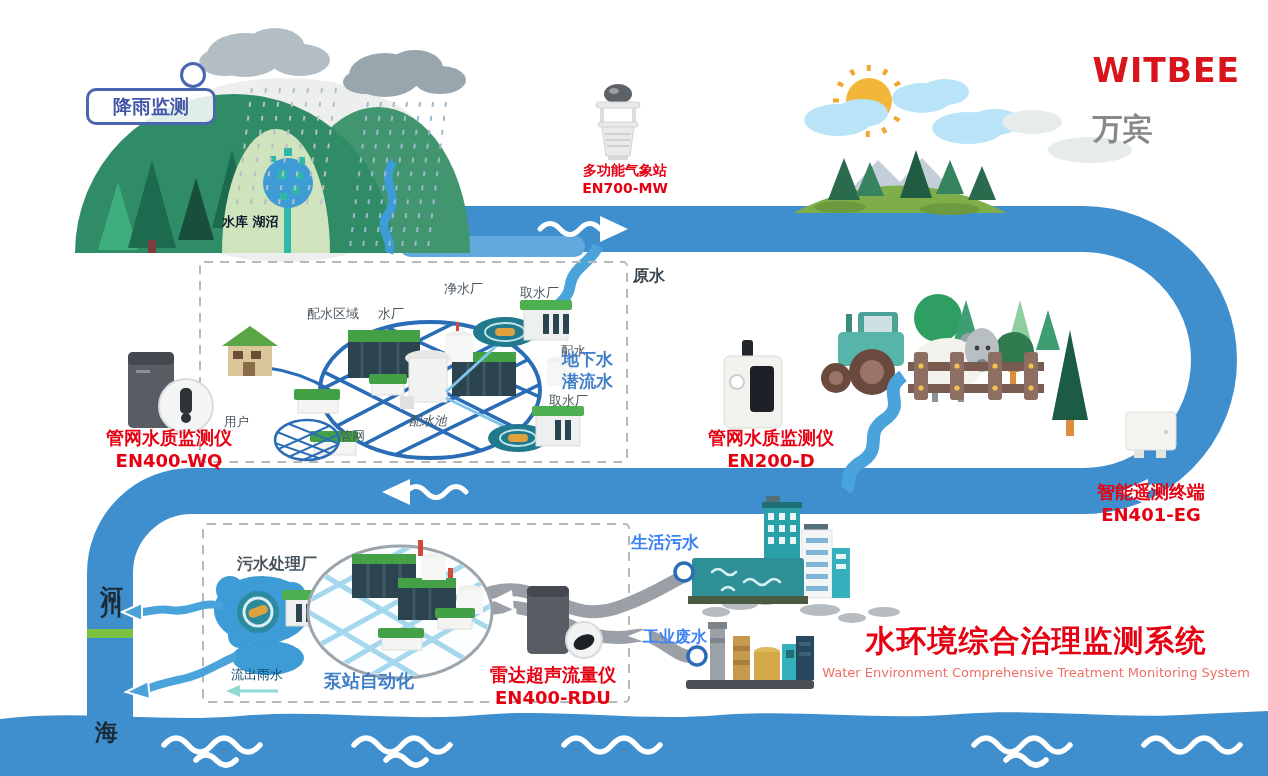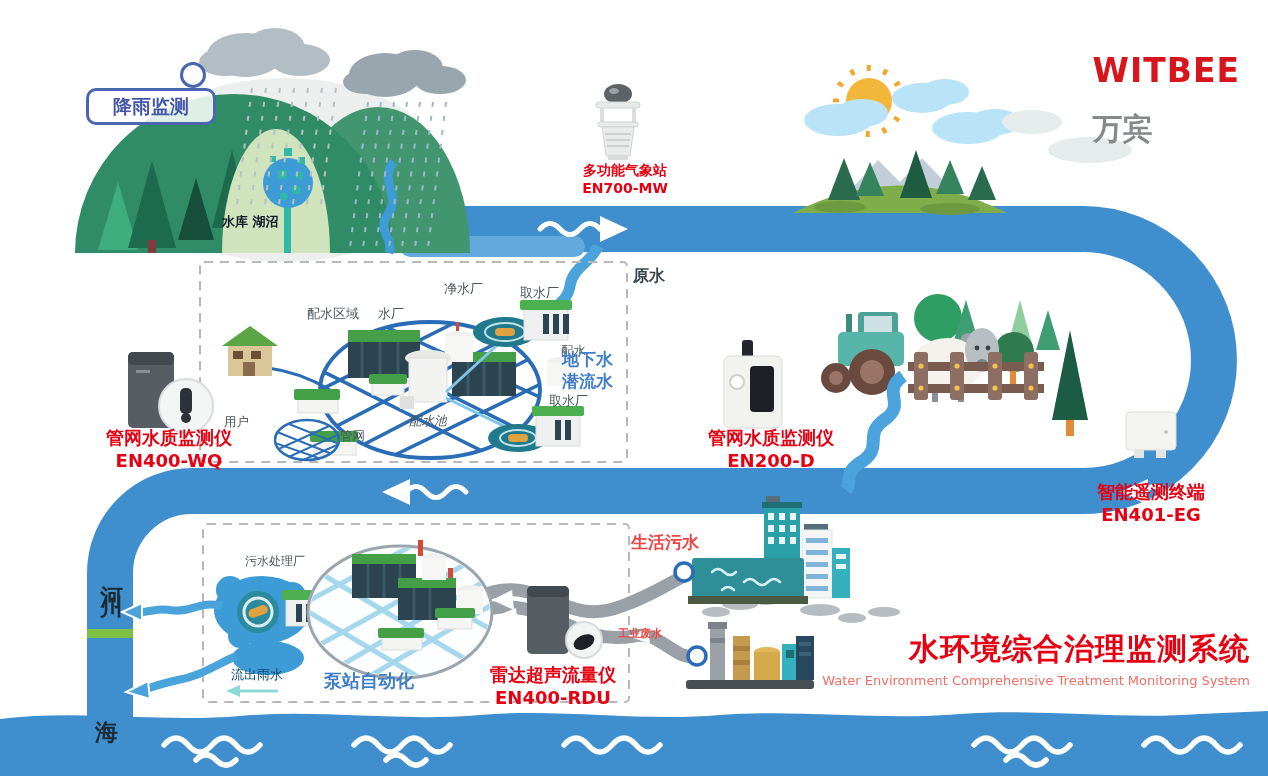--- a/index.html
+++ b/index.html
@@ -7,26 +7,26 @@
          font-family:"DejaVu Sans","Liberation Sans",sans-serif;}
   .art{position:absolute;left:0;top:0;}
   .lbl{position:absolute;white-space:nowrap;line-height:1.3;}
   .badge-rain{left:86px;top:52px;padding:3px 24px;border:3px solid #4a66ae;border-radius:10px;
               color:#4456a8;font-size:19px;font-weight:bold;background:rgba(255,255,255,.85);margin-top:36px;}
   .badge-circle{position:absolute;left:180px;top:62px;width:20px;height:20px;border:3px solid #4a66ae;
                 border-radius:50%;background:#fff;}
   .logo{top:50px;right:28px;left:auto;display:flex;gap:16px;align-items:baseline;flex-direction:column;}
   .logo .en{font-size:33px;font-weight:900;color:#d8141c;letter-spacing:1px;}
   .logo .cn{font-size:30px;font-weight:bold;color:#85898c;}
-  .scene-lbl{color:#ef4444;font-weight:bold;}
+  .scene-lbl{color:#3b82f6;font-weight:bold;}
   .small-lbl{font-size:12.5px;color:#49565e;}
   .blue-lbl{color:#3f7ec8;font-weight:bold;font-size:17px;}
   .dev{position:absolute;text-align:center;color:#e60012;font-weight:bold;font-size:14px;line-height:1.25;}
   .dev.big{font-size:18px;}
-  .title-block{position:absolute;right:18px;top:621px;text-align:right;margin-top:8px;}
+  .title-block{position:absolute;right:18px;top:621px;text-align:center;}
   .title-zh{font-size:30px;font-weight:900;color:#e60012;letter-spacing:1px;}
   .title-en{font-size:13px;color:#ef6f64;margin-top:3px;}
   .river-vert{writing-mode:vertical-rl;letter-spacing:8px;font-size:23px;font-weight:bold;color:#1b2b35;}
   .sea-lbl{font-size:23px;font-weight:bold;color:#1b2b35;}
   .teal-lbl{font-size:13px;color:#0c4a6e;}
 </style>
 </head>
 <body>
 
 <div class="stage">
@@ -517,26 +517,26 @@
 </div>
 <div class="dev big" style="left:1065px;top:481px;width:172px;">
   <div>智能遥测终端</div>
   <div>EN401-EG</div>
 </div>
 <div class="dev big" style="left:465px;top:664px;width:176px;">
   <div>雷达超声流量仪</div>
   <div>EN400-RDU</div>
 </div>
 
-<div class="lbl small-lbl" style="left:245px;top:554px;font-size:12px;">污水处理厂</div>
+<div class="lbl small-lbl" style="left:237px;top:554px;font-size:16px;font-weight:bold;">污水处理厂</div>
 <div class="lbl teal-lbl" style="left:231px;top:667px;">流出雨水</div>
 <div class="lbl blue-lbl" style="left:324px;top:669px;font-size:18px;">泵站自动化</div>
 
 <div class="lbl scene-lbl" style="left:631px;top:531px;font-size:17px;">生活污水</div>
-<div class="lbl scene-lbl" style="left:618px;top:627px;font-size:11px;">工业废水</div>
+<div class="lbl scene-lbl" style="left:643px;top:627px;font-size:16px;">工业废水</div>
 
 <div class="lbl river-vert" style="left:96px;top:568px;">河川</div>
 <div class="lbl sea-lbl" style="left:95px;top:718px;">海</div>
 
 <div class="title-block">
   <div class="title-zh">水环境综合治理监测系统</div>
   <div class="title-en">Water Environment Comprehensive Treatment Monitoring System</div>
 </div>
 
 </div>

